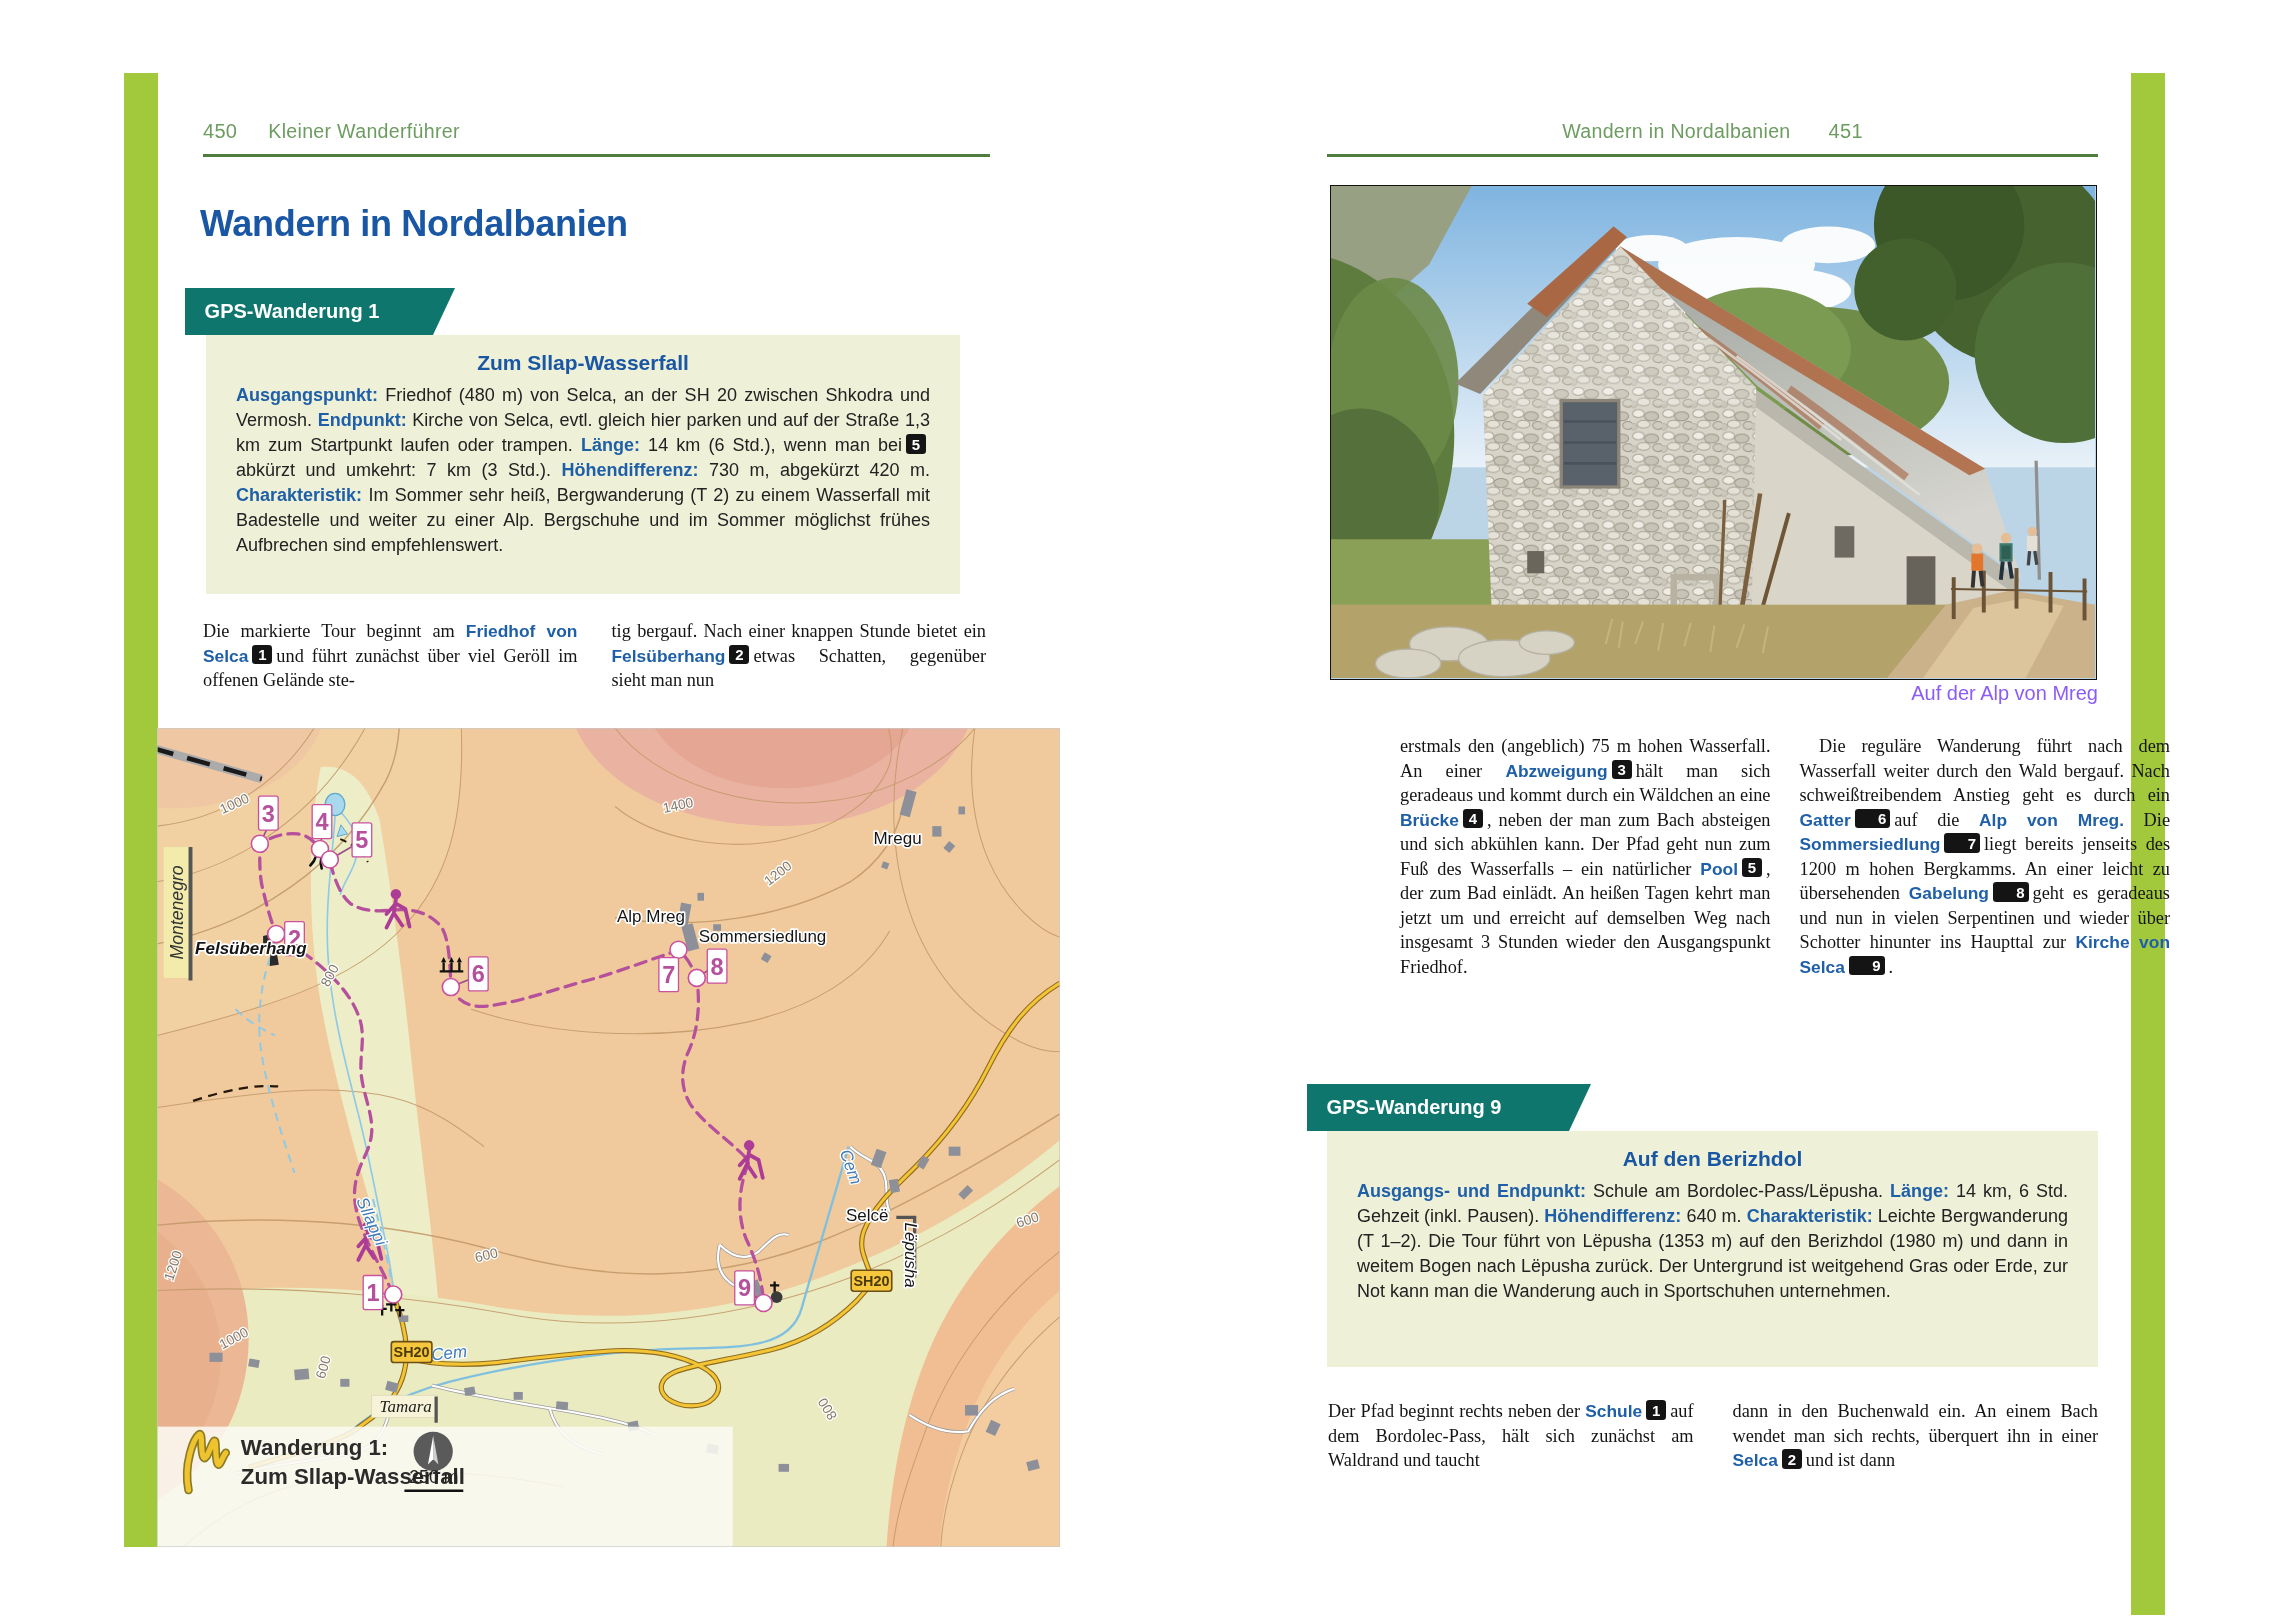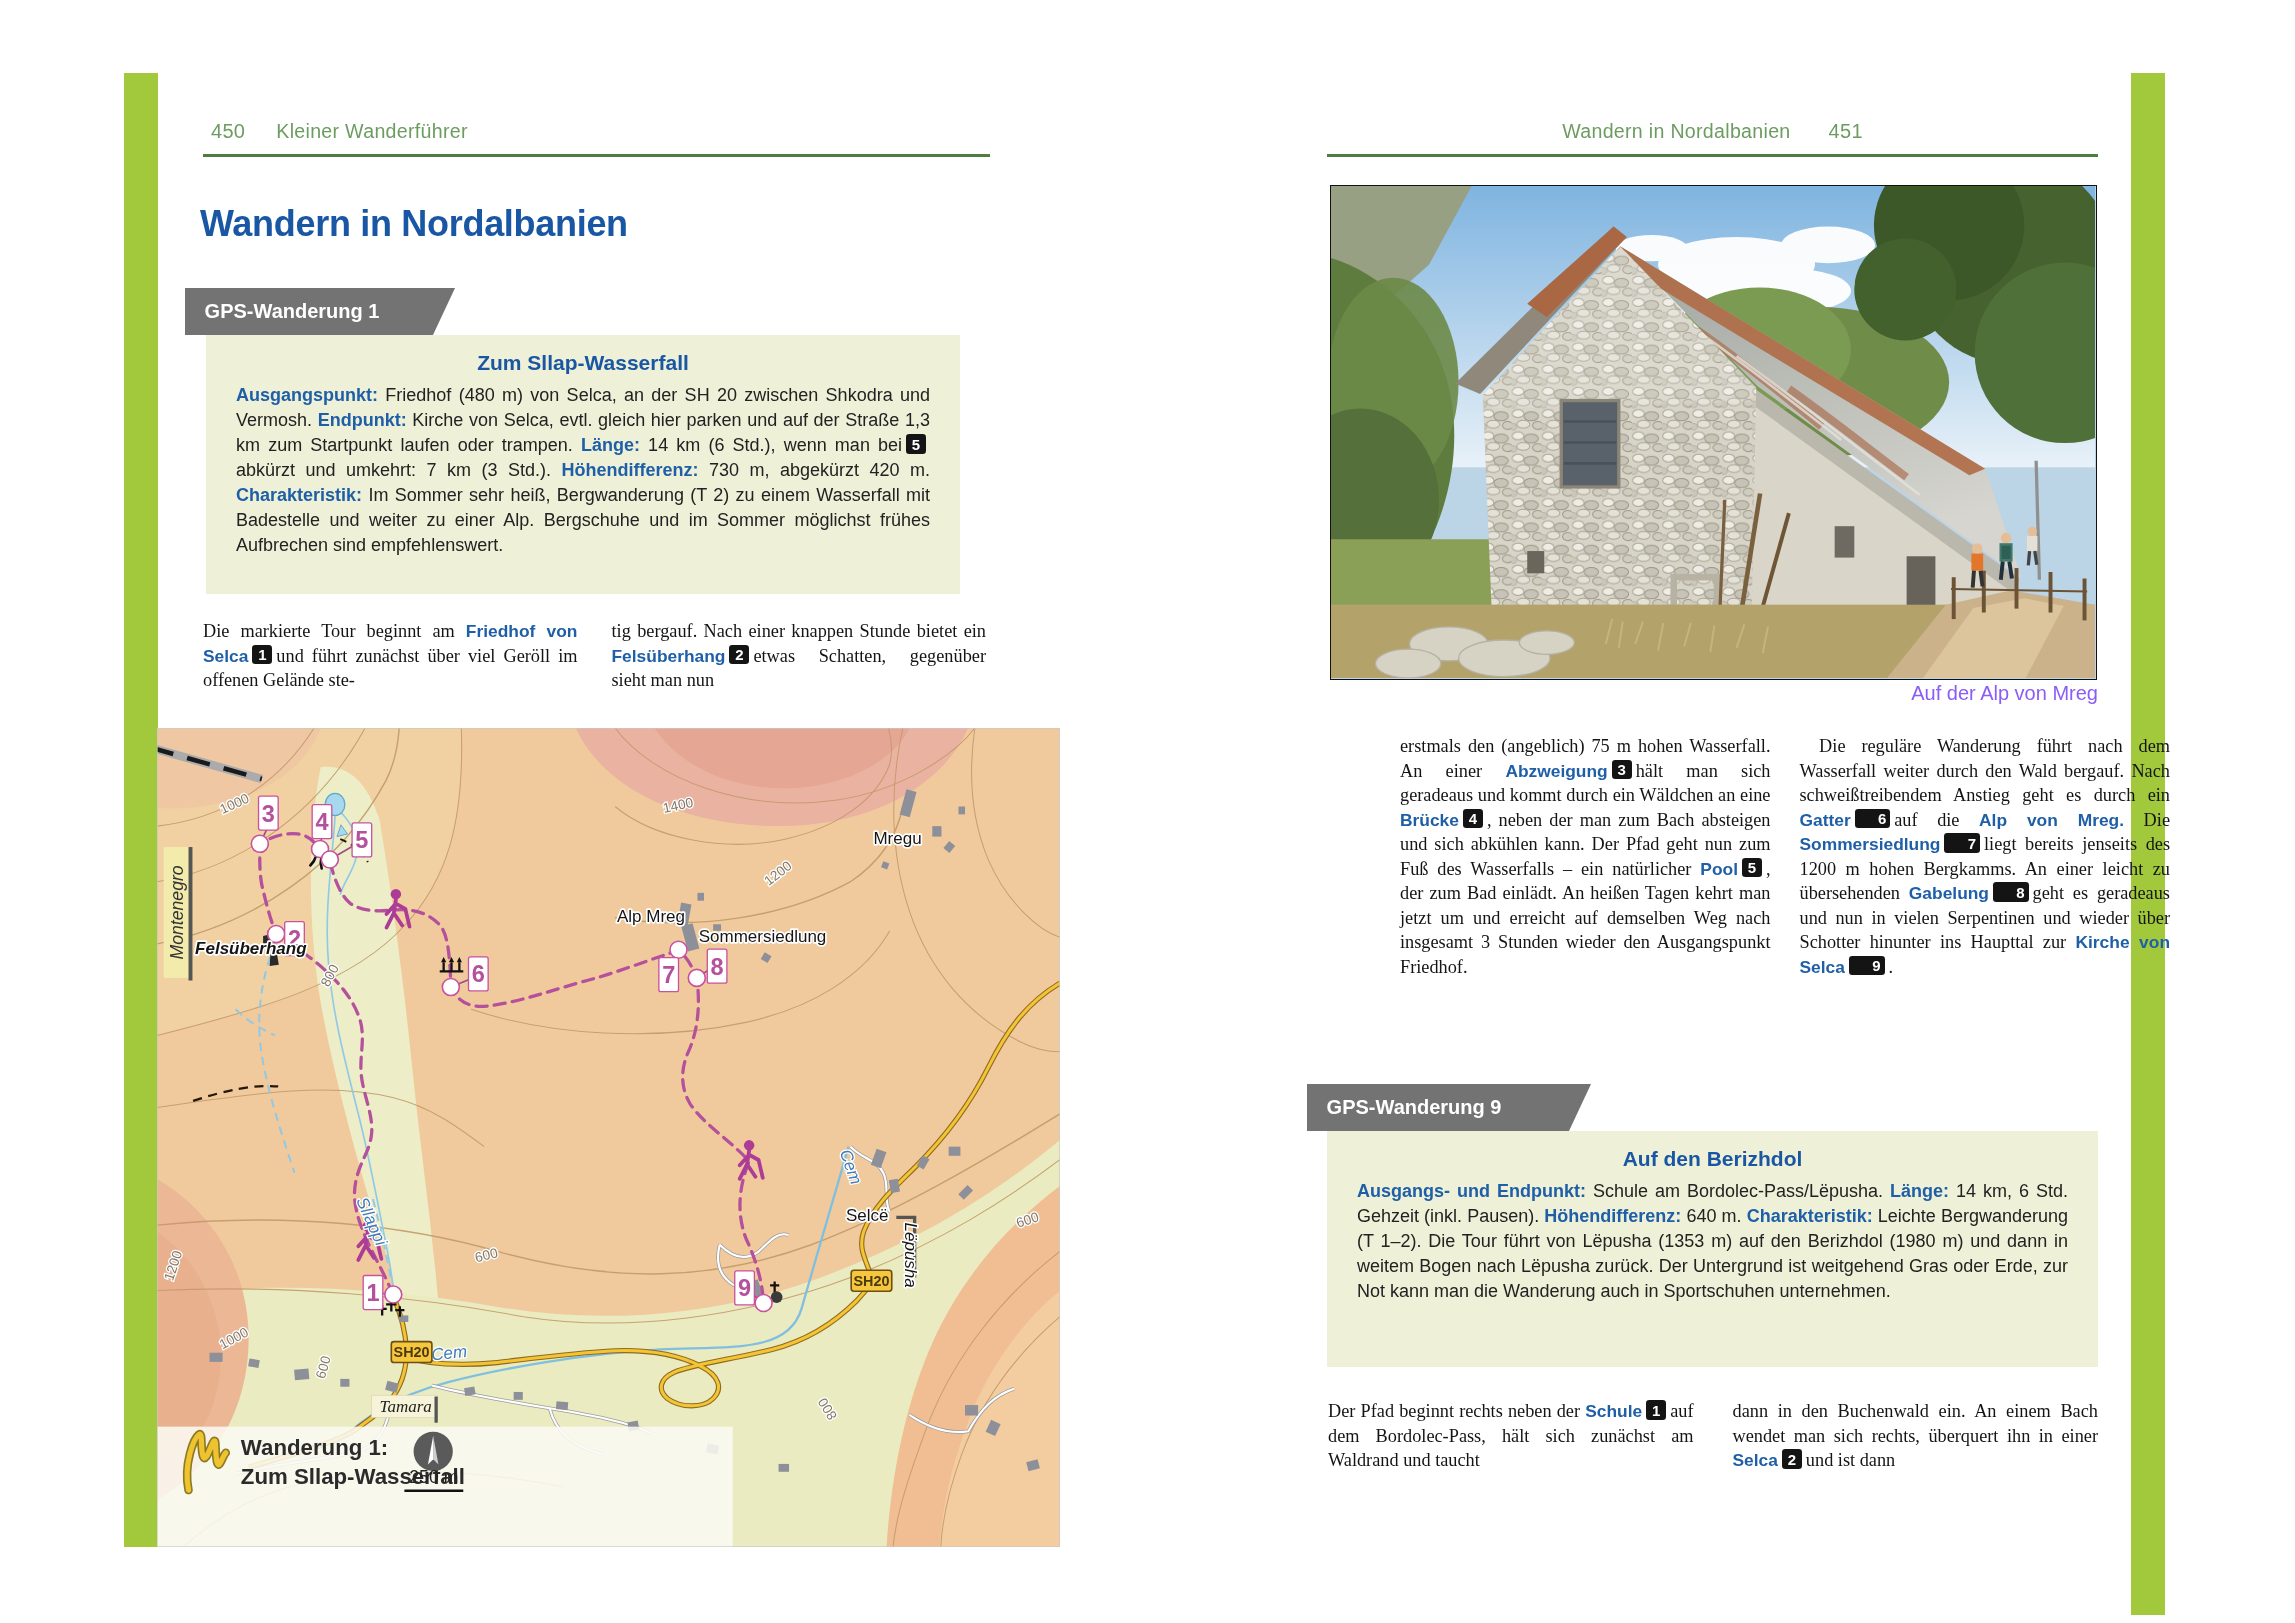--- a/index.html
+++ b/index.html
@@ -4,32 +4,32 @@
 <style>
   html,body{margin:0;padding:0}
   body{width:2295px;height:1623px;position:relative;background:#FFFFFF;overflow:hidden;
        font-family:"Liberation Sans",sans-serif;color:#161616}
   .bar{position:absolute;width:34px;background:#A2C93C}
   .bar-left{left:124px;top:73px;height:1474px}
   .bar-right{left:2131px;top:73px;height:1542px}
 
   .pg-head{position:absolute;top:120px;font-size:19.6px;color:#6D9C61;letter-spacing:0.3px}
   .pg-head .pgnum{font-size:20px}
-  .head-left{left:211px}
+  .head-left{left:203px}
   .head-left .htitle{margin-left:31px}
   .head-right{left:1327px;width:771px;text-align:center}
   .head-right .htitle{margin-right:38px}
   .head-rule{position:absolute;top:154px;height:2.6px;background:#4E7D3F}
   .rule-left{left:203px;width:787px}
   .rule-right{left:1327px;width:771px}
 
   .main-title{position:absolute;left:200px;top:203px;margin:0;font-size:36px;font-weight:700;
               color:#1956A4;letter-spacing:-0.3px}
 
-  .badge{position:absolute;height:47px;background:#737373;color:#fff;font-weight:700;font-size:20px;
+  .badge{position:absolute;height:47px;background:#0f766e;color:#fff;font-weight:700;font-size:20px;
          display:flex;align-items:center;padding-left:19.6px;box-sizing:border-box;
          clip-path:polygon(0 0,100% 0,calc(100% - 22px) 100%,0 100%)}
   .badge1{left:185px;top:288px;width:270px}
   .badge2{left:1307px;top:1084px;width:284px}
 
   .infobox{position:absolute;background:#EEF0D8}
   .box1{left:206px;top:335px;width:754px;height:259px}
   .box2{left:1327px;top:1131px;width:771px;height:236px}
   .infobox h2{margin:16.4px 0 7.9px;text-align:center;color:#1956A4;font-size:21px;font-weight:700}
   .infobox .rich{margin:3.9px 30px;font-size:18px;line-height:25px;text-align:justify;color:#222}

